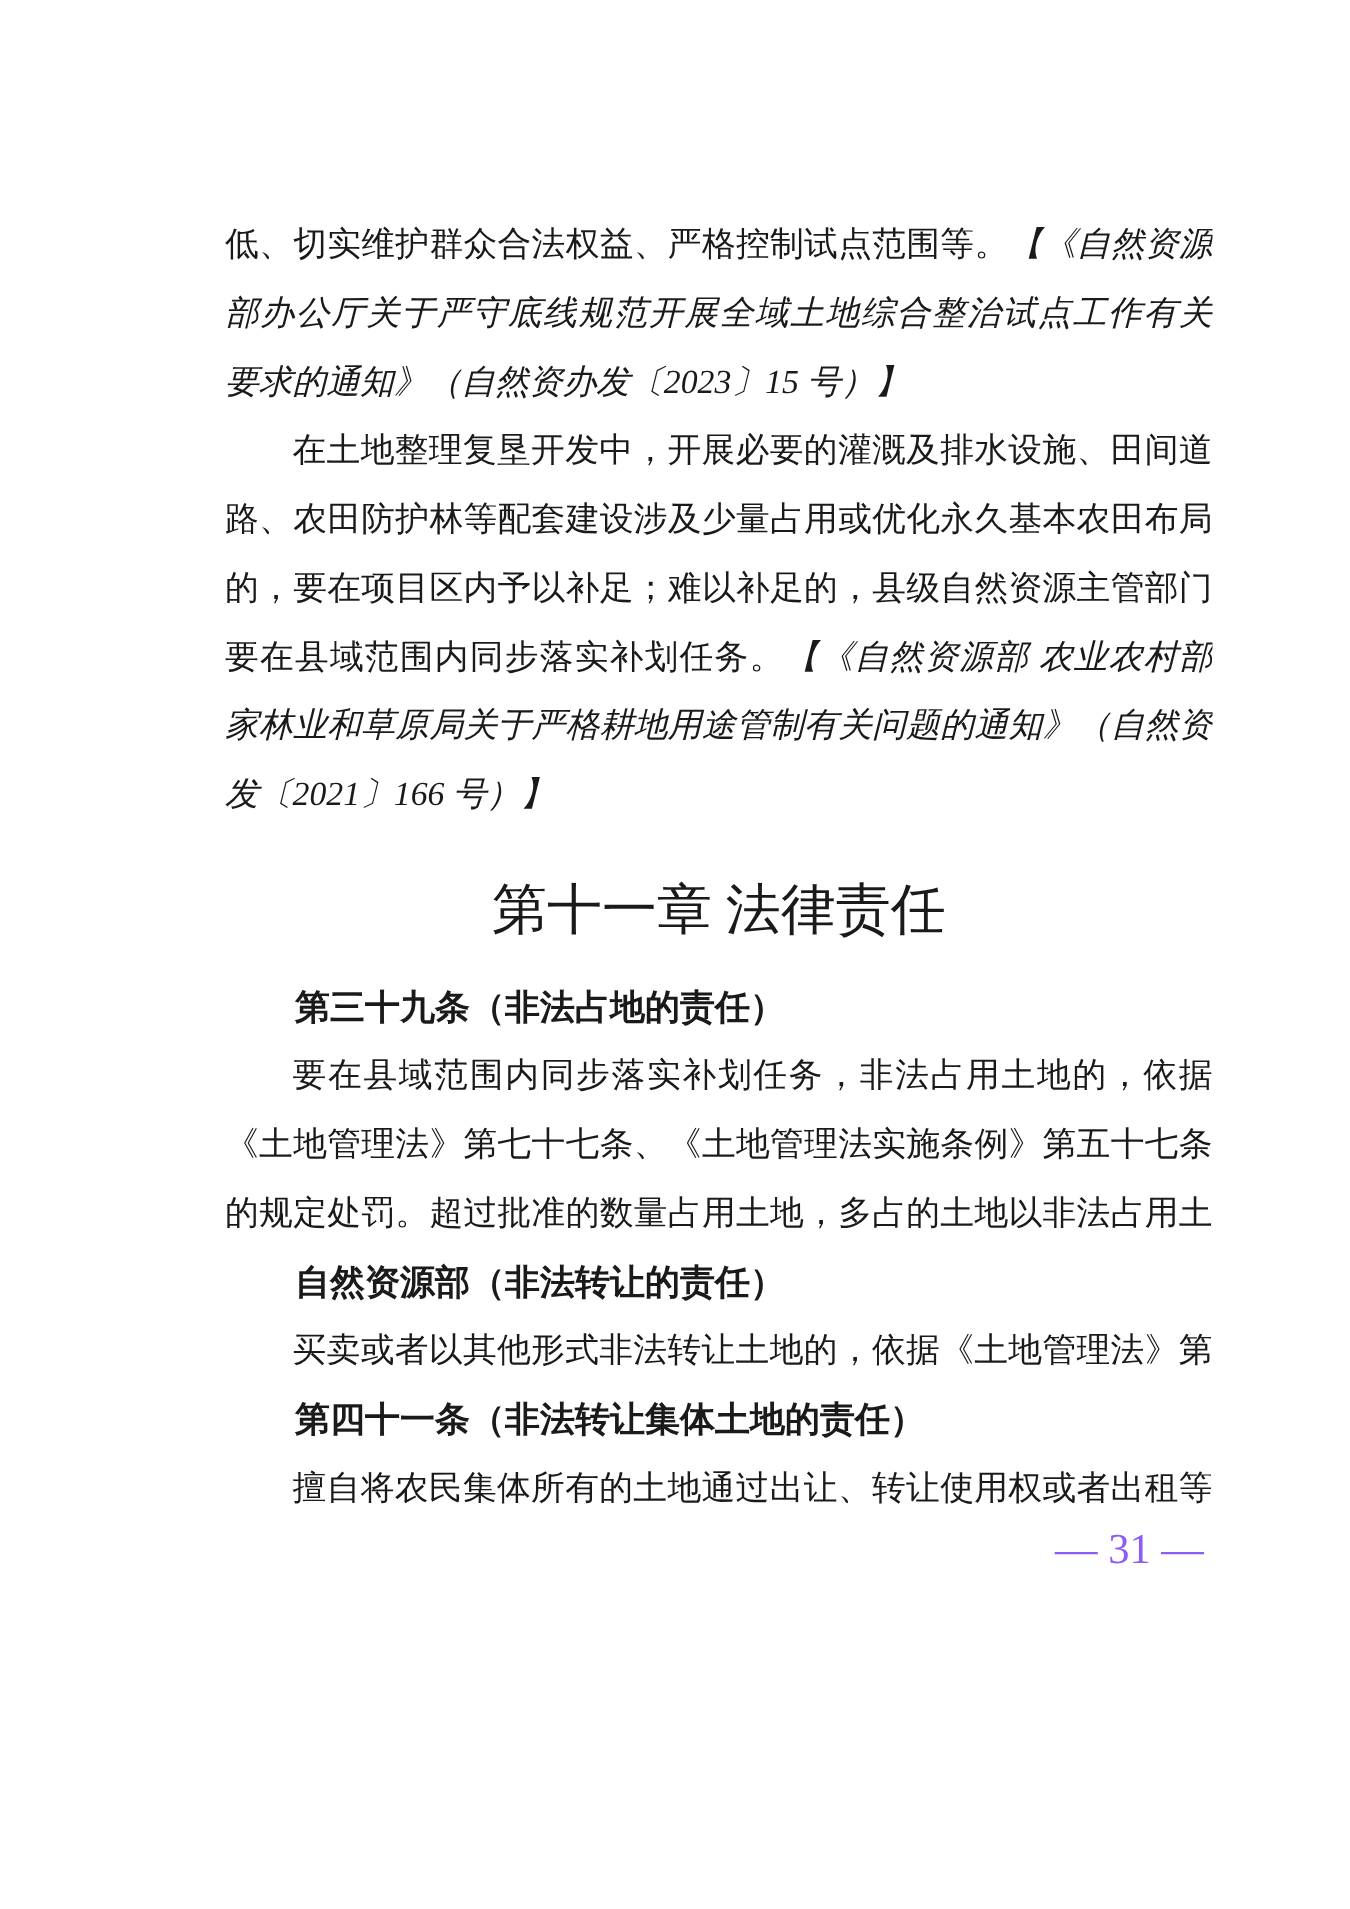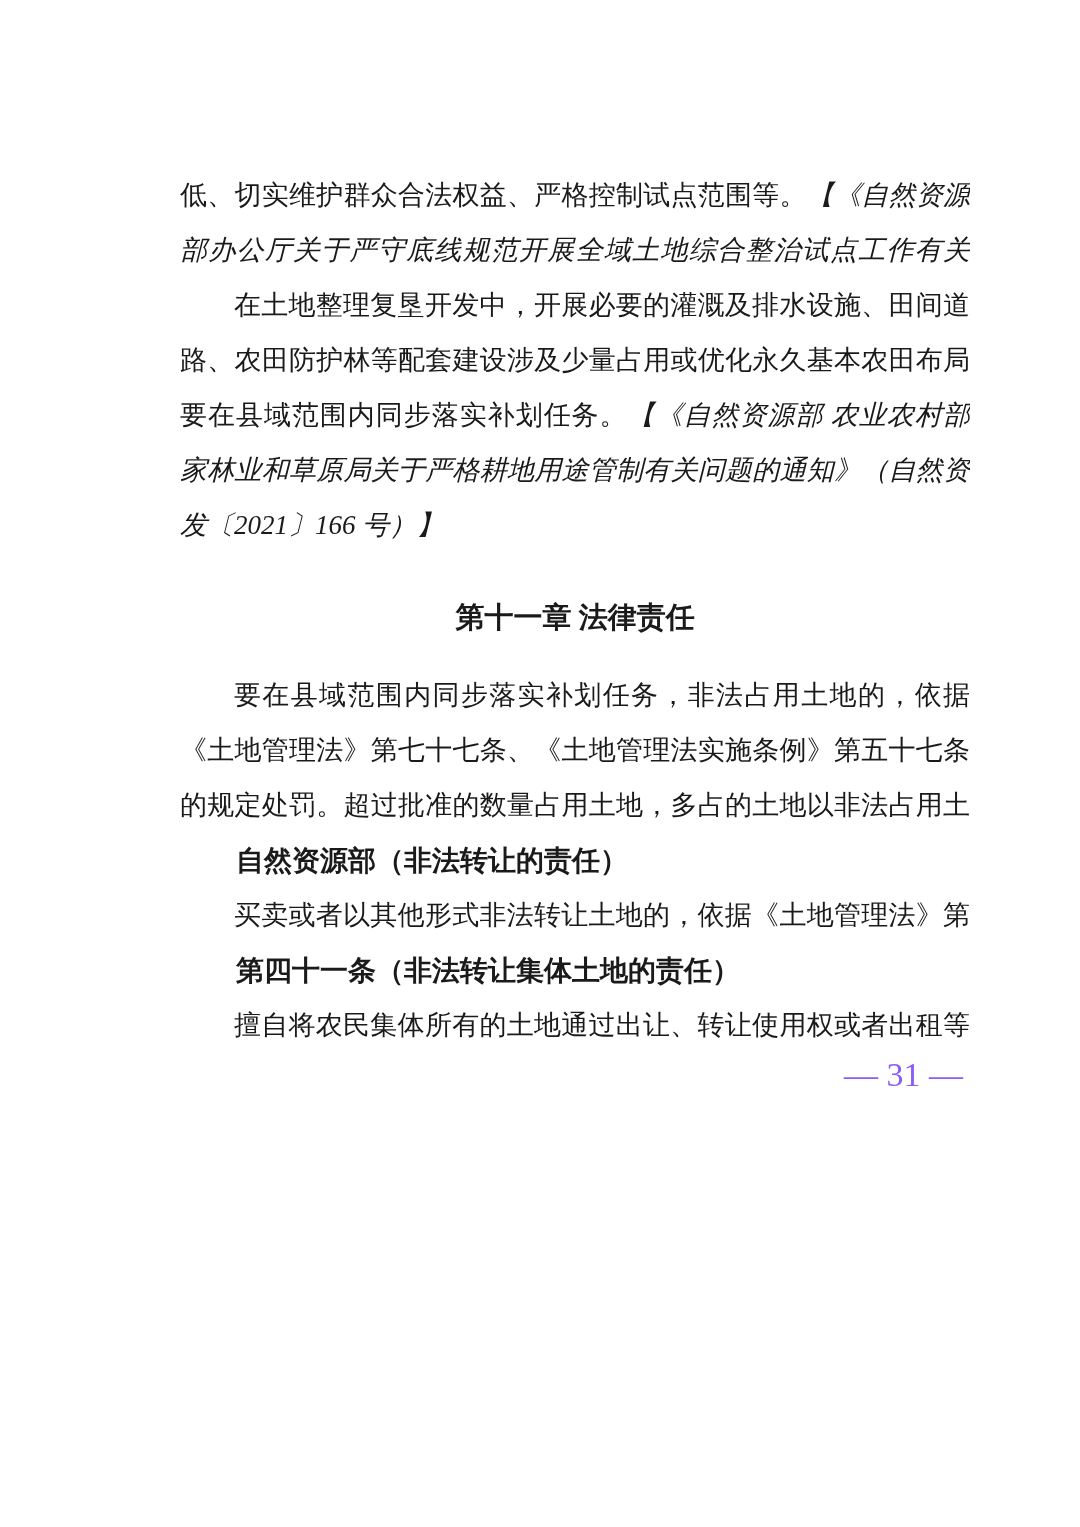--- a/index.html
+++ b/index.html
@@ -38,22 +38,22 @@
   }
   .ln.ind {
     text-indent: 2em;
   }
   
   .kai {
     font-style: italic;
   }
   
   .chapter {
-    font-size: 29px;
-    font-weight: bold;
+    font-size: 44px;
+    font-weight: normal;
     line-height: 55px;
     height: 55px;
     text-align: center;
     text-align-last: center;
     margin-top: 37px;
     margin-bottom: 23px;
   }
   
   .art-heading {
     font-family: "Liberation Sans", "DejaVu Sans", sans-serif;
@@ -75,29 +75,32 @@
   }
 </style>
 </head>
 <body>
 
 <div class="page">
   <div class="content">
 
     <div class="ln"><span>低、切实维护群众合法权益、严格控制试点范围等。</span><span class="kai">【《自然资源</span></div>
     <div class="ln kai">部办公厅关于严守底线规范开展全域土地综合整治试点工作有关</div>
+    <div class="ln kai last">要求的通知》（自然资办发〔2023〕15 号）】</div>
 
     <div class="ln ind">在土地整理复垦开发中，开展必要的灌溉及排水设施、田间道</div>
     <div class="ln">路、农田防护林等配套建设涉及少量占用或优化永久基本农田布局</div>
+    <div class="ln">的，要在项目区内予以补足；难以补足的，县级自然资源主管部门</div>
     <div class="ln"><span>要在县域范围内同步落实补划任务。</span><span class="kai">【《自然资源部 农业农村部 国</span></div>
     <div class="ln kai">家林业和草原局关于严格耕地用途管制有关问题的通知》（自然资</div>
     <div class="ln kai last">发〔2021〕166 号）】</div>
 
     <div class="chapter">第十一章 法律责任</div>
 
+    <div class="art-heading">第三十九条（非法占地的责任）</div>
     <div class="ln ind">要在县域范围内同步落实补划任务，非法占用土地的，依据</div>
     <div class="ln">《土地管理法》第七十七条、《土地管理法实施条例》第五十七条</div>
     <div class="ln">的规定处罚。超过批准的数量占用土地，多占的土地以非法占用土</div>
 
     <div class="art-heading">自然资源部（非法转让的责任）</div>
     <div class="ln ind">买卖或者以其他形式非法转让土地的，依据《土地管理法》第</div>
 
     <div class="art-heading">第四十一条（非法转让集体土地的责任）</div>
     <div class="ln ind">擅自将农民集体所有的土地通过出让、转让使用权或者出租等</div>
 

